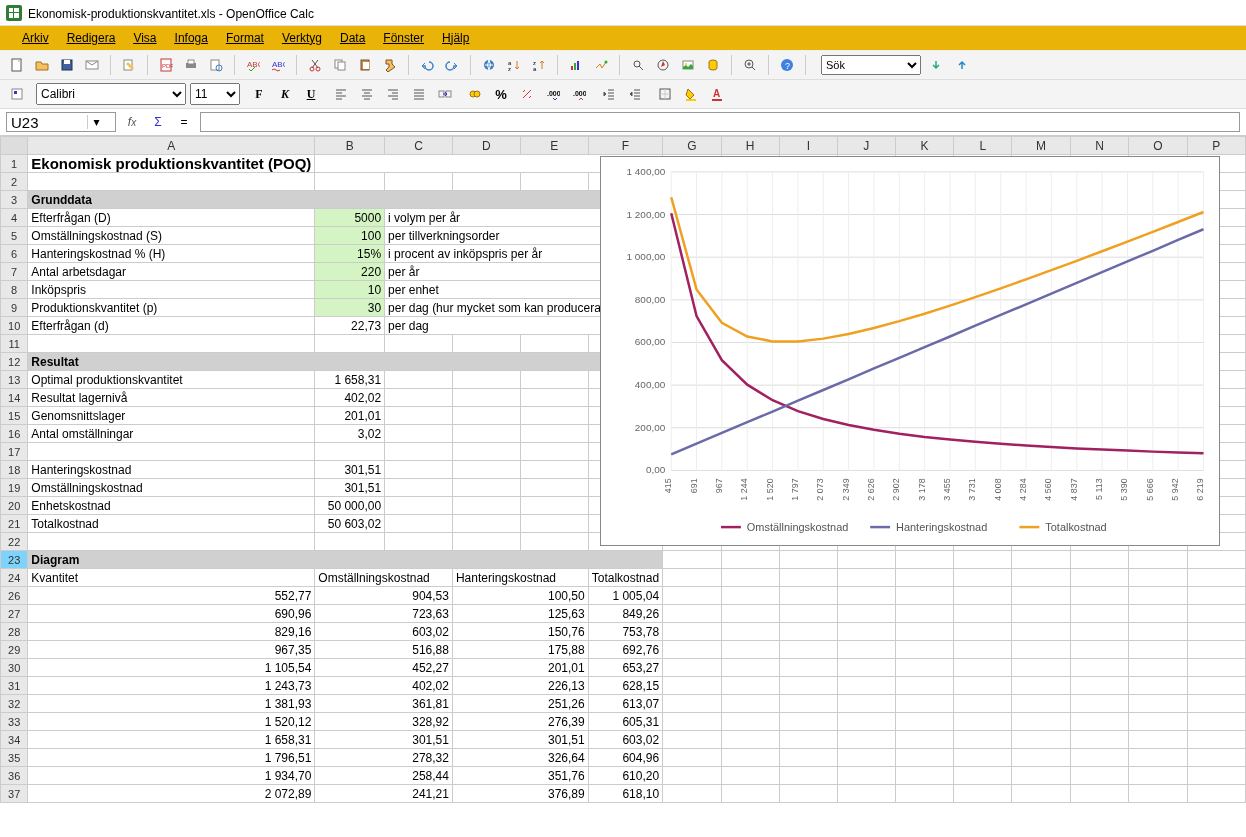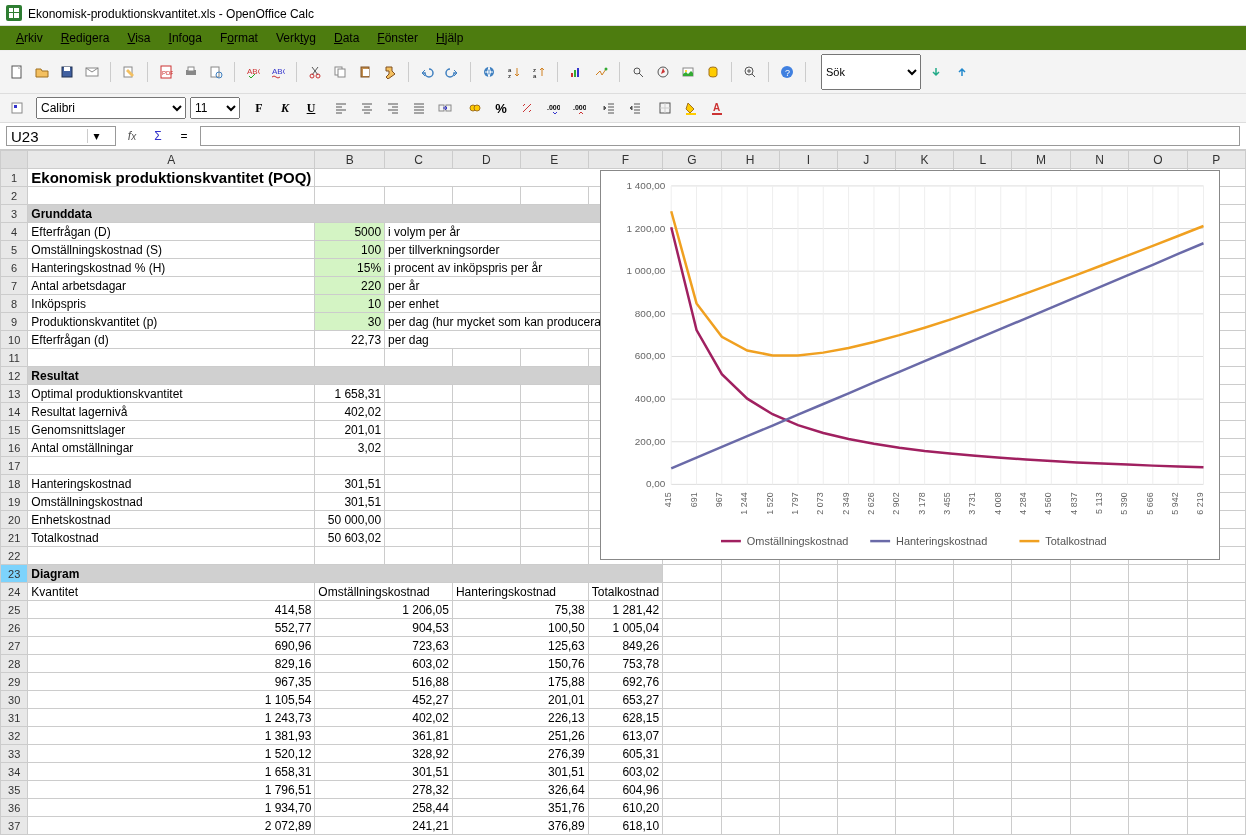--- a/index.html
+++ b/index.html
@@ -2,29 +2,29 @@
 <html><head>
 <meta charset="utf-8">
 <style>
 * { box-sizing: border-box; margin: 0; padding: 0; }
 body { font-family: "Segoe UI", Tahoma, sans-serif; font-size: 12px; background: #fff; color: #000; overflow: hidden; }
 
 .titlebar { display: flex; align-items: flex-end; padding: 4px 6px; background: #fff; border-bottom: 1px solid #ddd; height: 26px; }
 .titlebar .app-icon { width: 16px; height: 16px; margin-right: 6px; display:inline-flex; align-items:center; justify-content:center;}
 .titlebar .title { font-size: 12px; }
 
-.menubar { display: flex; gap: 2px; padding: 2px 8px; background: #4d7c0f; border-bottom: 1px solid #eee; }
+.menubar { display: flex; gap: 2px; padding: 2px 14px; background: #eab308; border-bottom: 1px solid #eee; text-decoration: underline; }
 .menubar .menu-item { padding: 3px 8px; cursor: default; }
 .menubar .menu-item .ul { text-decoration: underline; }
 
 .toolbar { display: flex; align-items: center; gap: 3px; padding: 3px 6px; background: #f4f4f4; border-bottom: 1px solid #ddd; }
 .toolbar .sep { width: 1px; height: 20px; background: #ccc; margin: 0 4px; }
 .tbtn { width: 22px; height: 22px; display: inline-flex; align-items: center; justify-content: center; border: 1px solid transparent; border-radius: 2px; cursor: default; }
 .searchbox { display:flex; align-items:center; gap:4px; margin-left: 8px;}
-.searchbox select { width: 100px; height: 36px; font-size: 11px; }
+.searchbox select { width: 100px; height: 20px; font-size: 11px; }
 
 .formatbar { display: flex; align-items: flex-start; gap: 4px; padding: 3px 6px; background: #f4f4f4; border-bottom: 1px solid #ddd; }
 .formatbar select, .formatbar input.font-size { height: 22px; font-size: 12px; }
 .formatbar select.font-name { width: 150px; }
 .formatbar .font-size { width: 50px; }
 .formatbar .tbtn { font-weight: bold; }
 
 .cellref-bar { display: flex; align-items: center; gap: 6px; padding: 3px 6px; background: #fff; border-bottom: 1px solid #ccc; }
 .cellref-bar .namebox { width: 110px; border: 1px solid #999; height: 20px; display:flex; align-items:center; }
 .cellref-bar .namebox input { border:none; width: 80px; padding: 0 4px; font-size: 15px; }
@@ -828,37 +828,20 @@
             <td class=""></td>
             <td class=""></td>
             <td class=""></td>
           </tr>
           <tr>
             <th class="rowhdr ">24</th>
             <td class="">Kvantitet</td>
             <td colspan="2">Omställningskostnad</td>
             <td colspan="2">Hanteringskostnad</td>
             <td class="">Totalkostnad</td>
-            <td class=""></td>
-            <td class=""></td>
-            <td class=""></td>
-            <td class=""></td>
-            <td class=""></td>
-            <td class=""></td>
-            <td class=""></td>
-            <td class=""></td>
-            <td class=""></td>
-            <td class=""></td>
-          </tr>
-          <tr>
-            <th class="rowhdr ">25</th>
-            <td class="right">414,58</td>
-            <td colspan="2" class="right">1 206,05</td>
-            <td colspan="2" class="right">75,38</td>
-            <td class="right">1 281,42</td>
             <td class=""></td>
             <td class=""></td>
             <td class=""></td>
             <td class=""></td>
             <td class=""></td>
             <td class=""></td>
             <td class=""></td>
             <td class=""></td>
             <td class=""></td>
             <td class=""></td>

